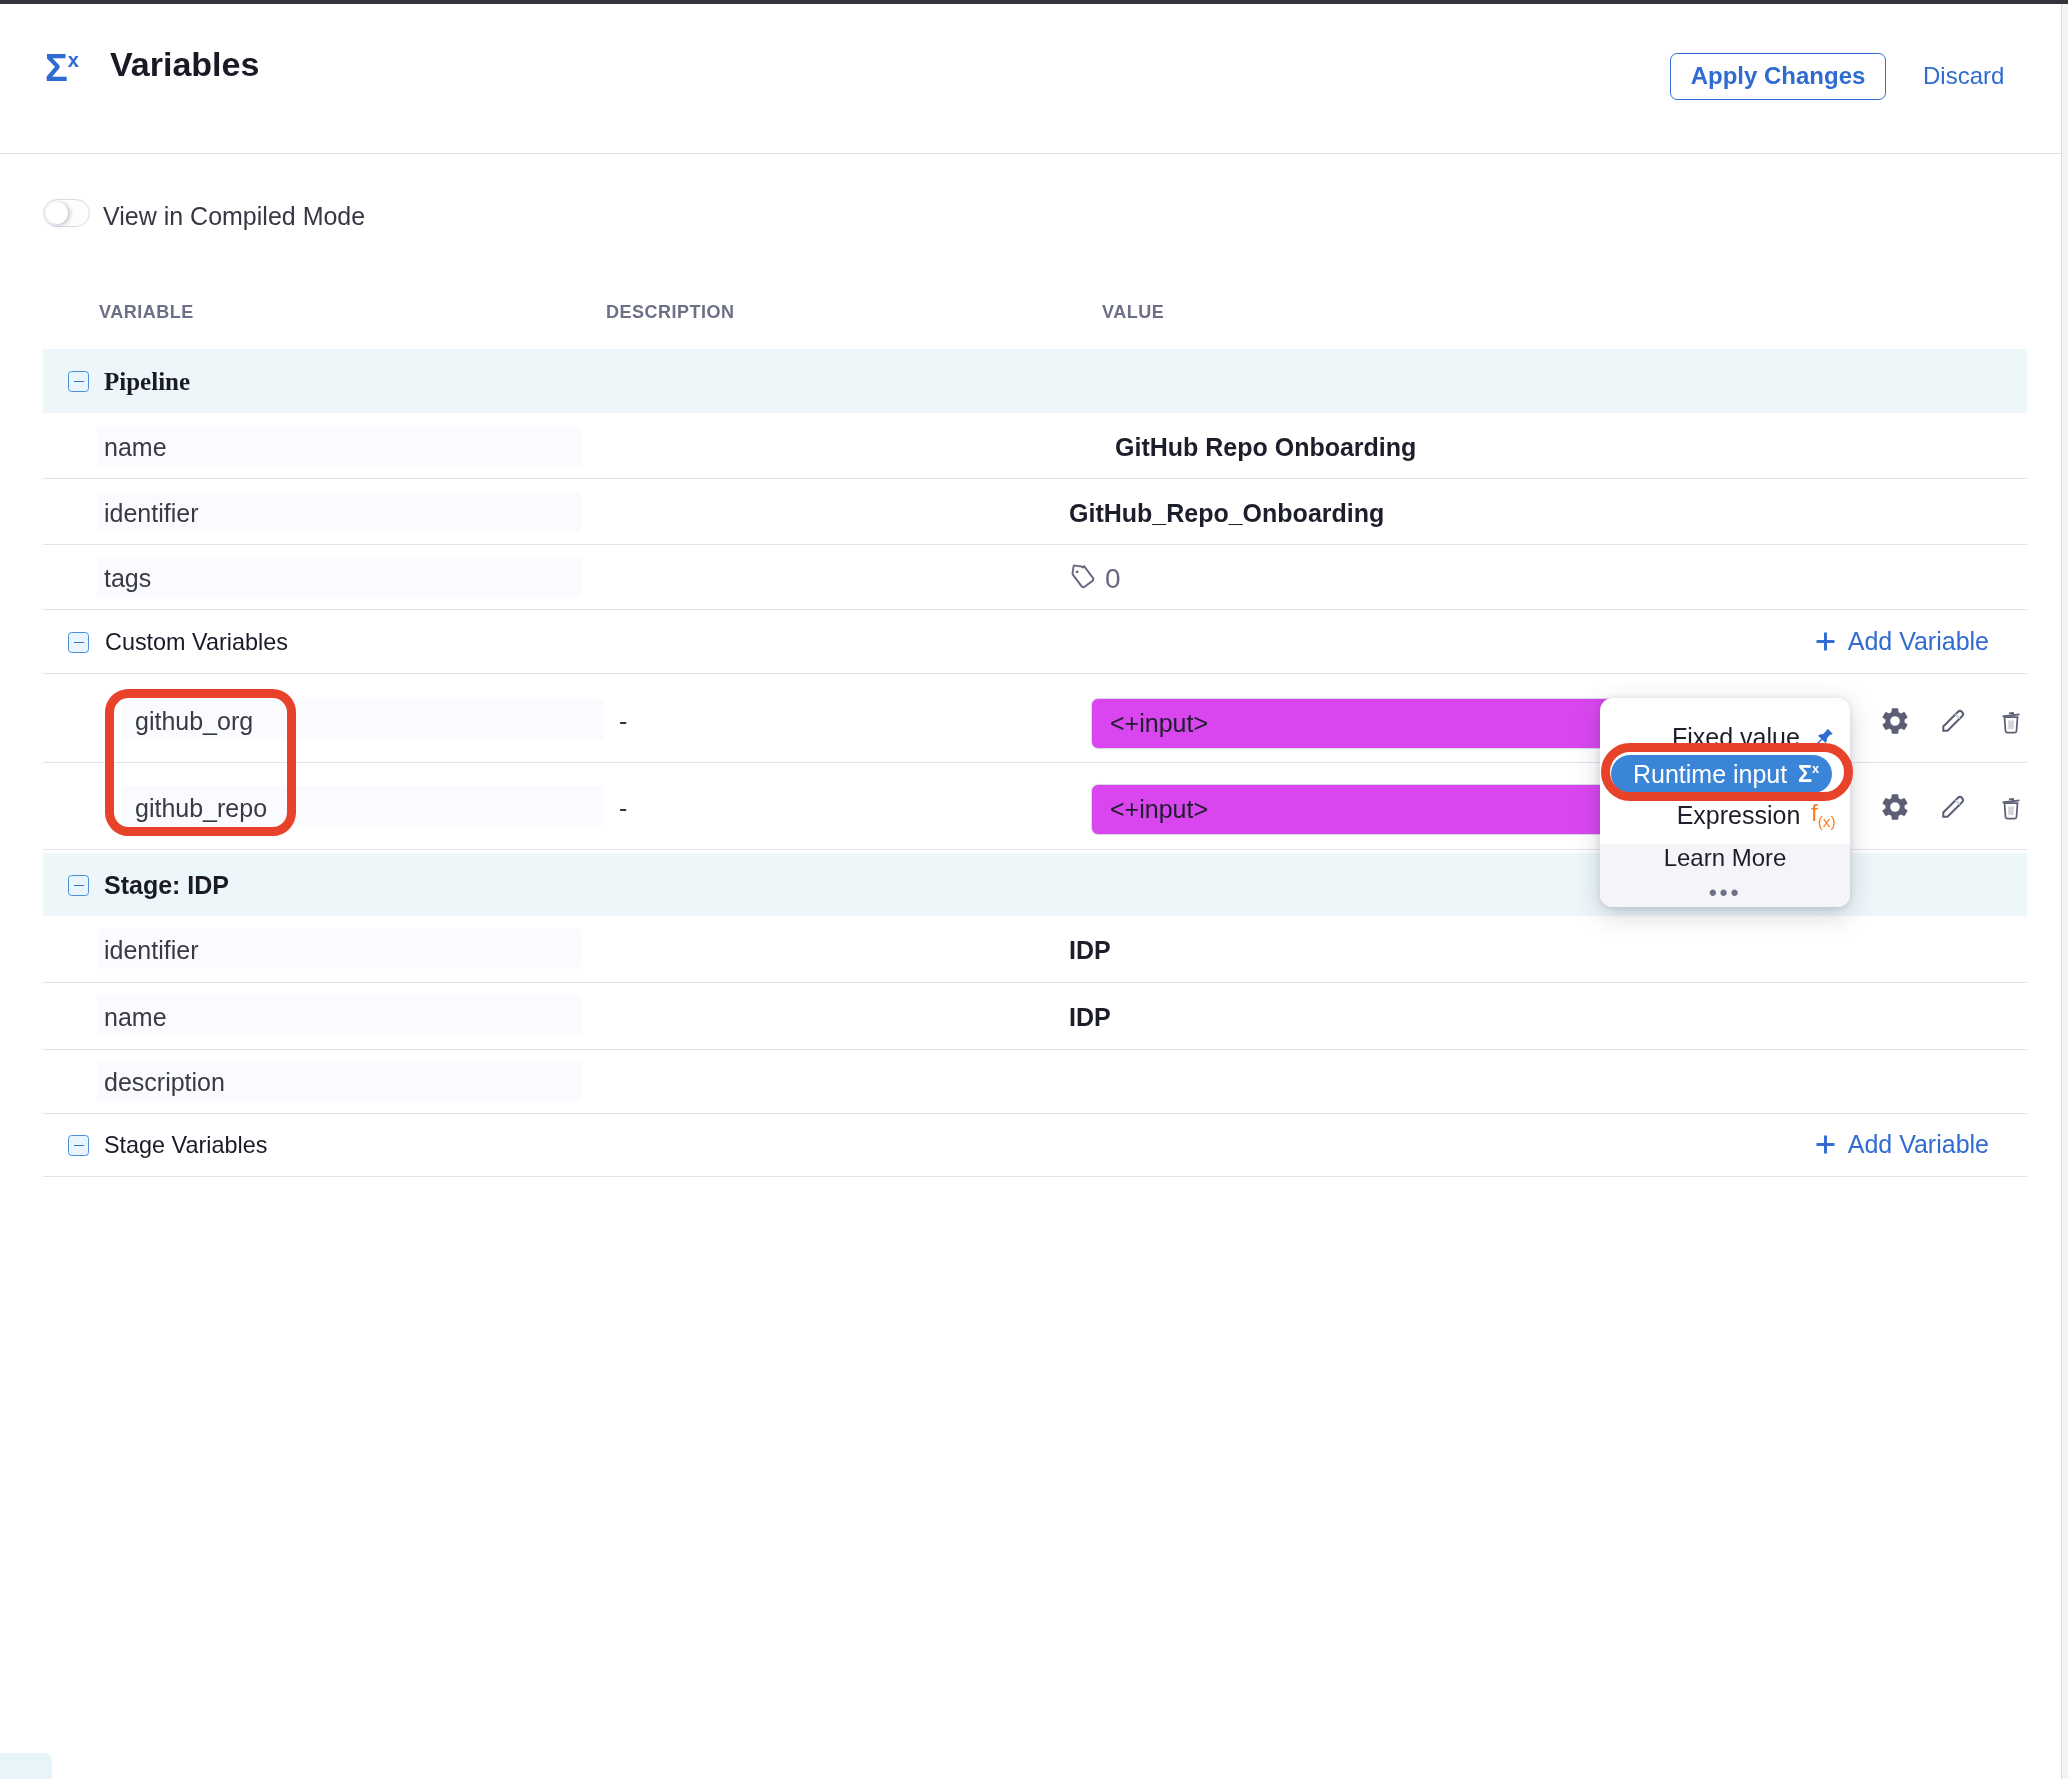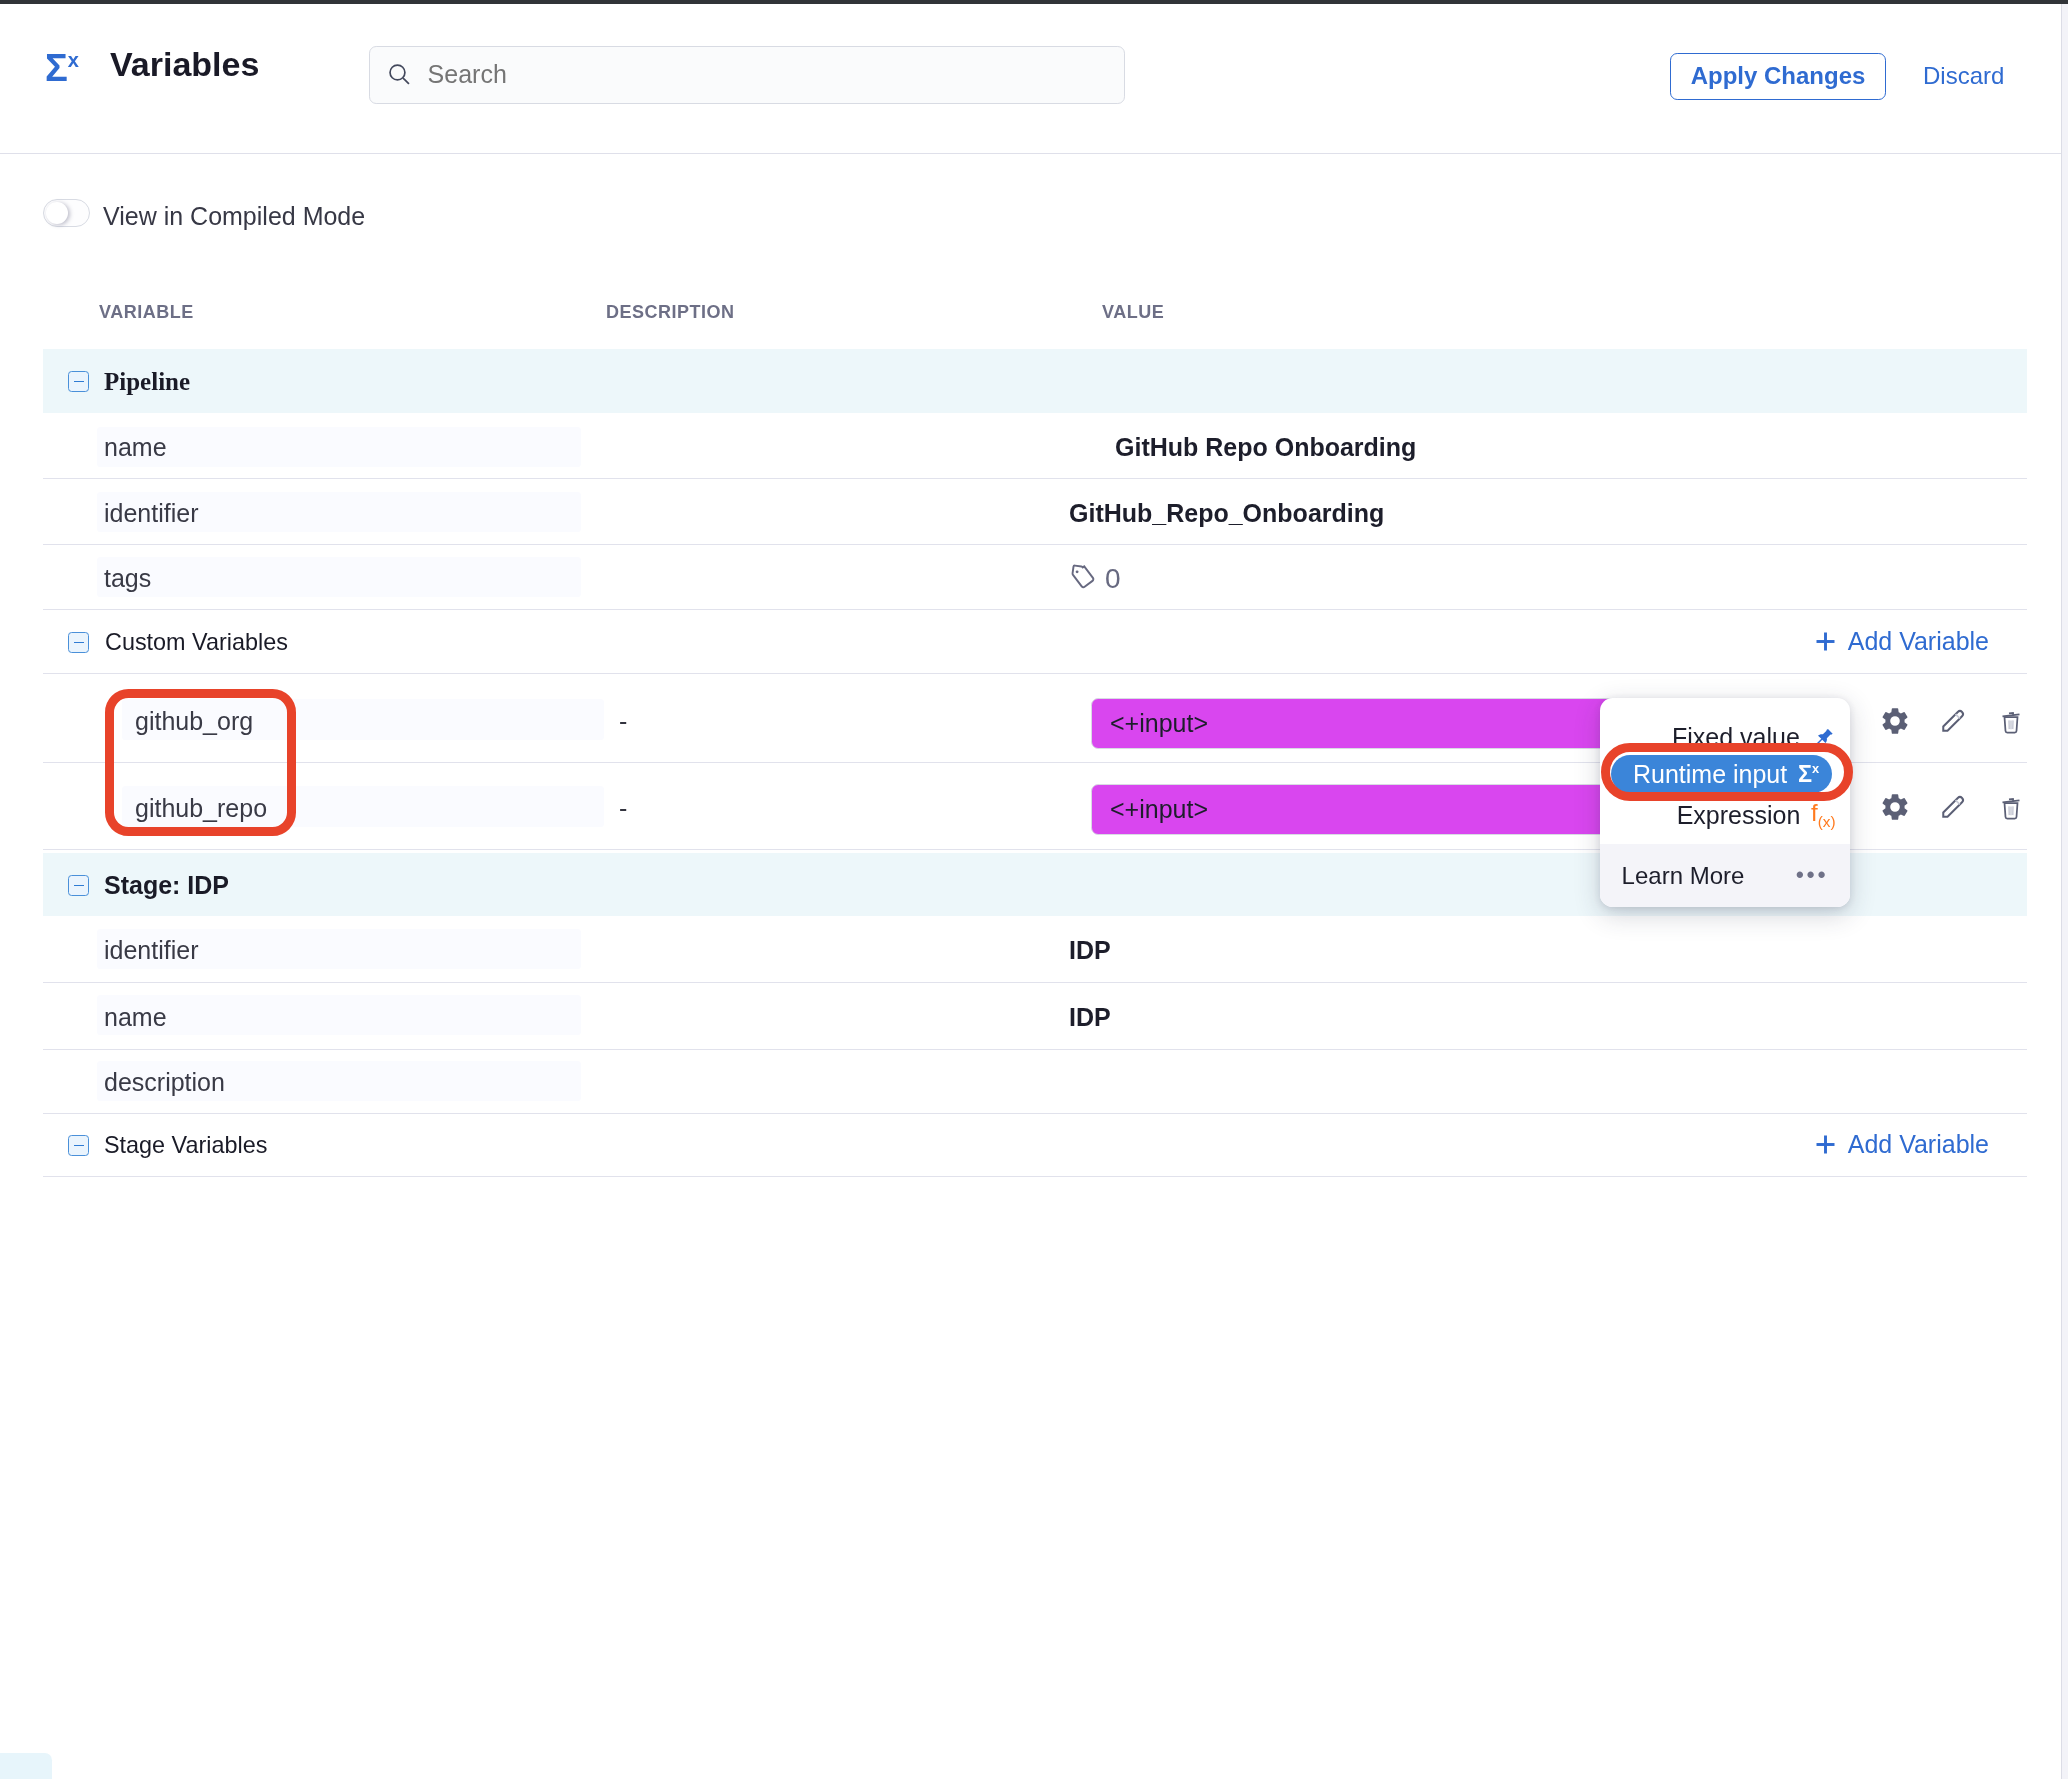--- a/index.html
+++ b/index.html
@@ -33,29 +33,20 @@
 <div id="app">
 
   <div class="abs" style="left:0;top:0;width:2068px;height:3.6px;background:#313438;"></div>
 
   <div class="abs" style="left:0;top:3.6px;width:2068px;height:149px;background:#fff;border-bottom:0.9px solid #dfe0ea;">
     <div class="abs" style="left:45px;top:43px;font-size:38px;font-weight:bold;color:#2f6bd1;">
       <span>Σ</span><span class="sigma-sup" style="font-size:20px;">x</span>
     </div>
     <div class="abs" style="left:110px;top:41px;font-size:34px;font-weight:bold;color:#1a1a27;">Variables</div>
 
-    <div class="abs" style="left:369px;top:42px;width:756px;height:58px;box-sizing:border-box;background:#fafbfc;border:0.9px solid #d8dbe3;border-radius:7.2px;display:flex;align-items:center;padding-left:16px;gap:12.6px;">
-      <span style="display:flex;">
-        <svg width="27" height="27" viewBox="0 0 24 24">
-            <circle cx="10.2" cy="10.2" r="6.6" fill="none" stroke="#42485c" stroke-width="1.5"></circle>
-            <line x1="15.2" y1="15.2" x2="20.4" y2="20.4" stroke="#42485c" stroke-width="1.5"></line>
-          </svg>
-      </span>
-      <input style="border: none; outline: none; background: transparent; font-size: 25px; color: rgb(51, 52, 63); width: 666px; font-family: &quot;Liberation Sans&quot;, sans-serif;" placeholder="Search">
-    </div>
 
     <button style="position:absolute;left:1670px;top:49px;width:216px;height:47px;background:#fff;border:1.8px solid #2f6bd1;border-radius:7.2px;color:#2f6bd1;font-size:24px;font-weight:bold;font-family:'Liberation Sans',sans-serif;cursor:pointer;">Apply Changes</button>
     <div class="abs" style="left:1923px;top:58px;font-size:24px;color:#2f6bd1;cursor:pointer;">Discard</div>
   </div>
 
   <div class="abs" style="left:43px;top:199px;width:47px;height:28px;box-sizing:border-box;background:#fdfdfe;border:1.4px solid #d8dbe3;border-radius:14.4px;cursor:pointer;">
     <div class="abs" style="left:1.8px;top:1.8px;width:22.5px;height:22.5px;border-radius:50%;background:#ffffff;box-shadow:1.8px 0.9px 4.5px rgba(90,90,120,.4);"></div>
   </div>
   <div class="abs" style="left:103px;top:202px;font-size:25px;color:#373845;">View in Compiled Mode</div>
 
@@ -208,21 +199,21 @@
       </span>
     </div>
     <div class="abs" style="left:10.8px;top:57px;width:221px;height:38px;background:#3b85d9;border-radius:19px;display:flex;align-items:center;justify-content:flex-end;gap:10.8px;padding-right:12.6px;box-sizing:border-box;cursor:pointer;">
       <span style="color:#fff;font-size:25px;">Runtime input</span>
       <span style="color:#fff;font-size:23.4px;font-weight:bold;"><span>Σ</span><span class="sigma-sup">x</span></span>
     </div>
     <div class="menuitem" style="top:97px;height:40px;">
       <span>Expression</span>
       <span style="color:#ff7a1f;font-size:24px;"><span>f</span><sub style="font-size:15.3px;">(x)</sub></span>
     </div>
-    <div class="abs" style="left:0;top:146px;width:250px;height:63px;background:#f4f4f9;border-radius:0 0 12.6px 12.6px;display:flex;align-items:center;justify-content:space-between;padding:0 21.6px;box-sizing:border-box;">
+    <div class="abs" style="left:0;top:146px;width:250px;height:63px;background:#f4f4f9;border-radius:0 0 12.6px 12.6px;display:flex;align-items:center;justify-content:space-between;padding:0 21.6px;box-sizing:border-box;flex-direction:column;">
       <span style="font-size:24px;color:#1d1e2b;cursor:pointer;">Learn More</span>
       <span style="font-size:23.4px;color:#6f7188;letter-spacing:2.7px;cursor:pointer;">•••</span>
     </div>
   </div>
 
   <div class="annot" style="left:105px;top:689px;width:191px;height:147px;border-radius:23.4px;"></div>
   <div class="annot" style="left:1601px;top:743px;width:252px;height:58px;border-radius:29px;"></div>
 
   <div class="abs" style="left:2061px;top:3.6px;width:7.2px;height:1784px;background:#f3f3f8;border-left:0.9px solid #dcdde6;box-sizing:border-box;"></div>
 

